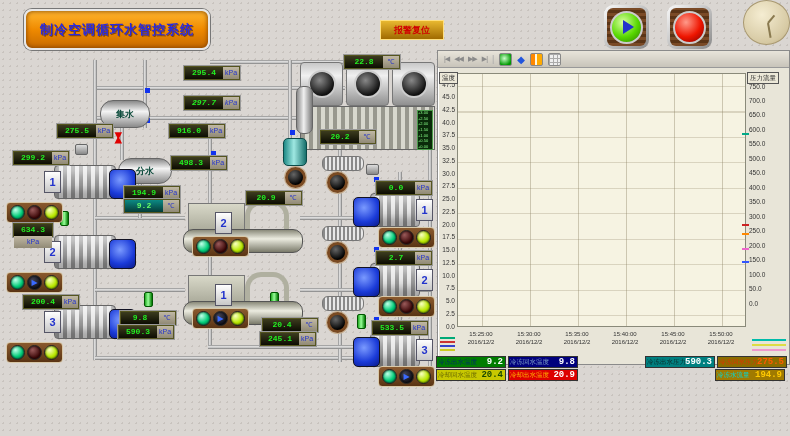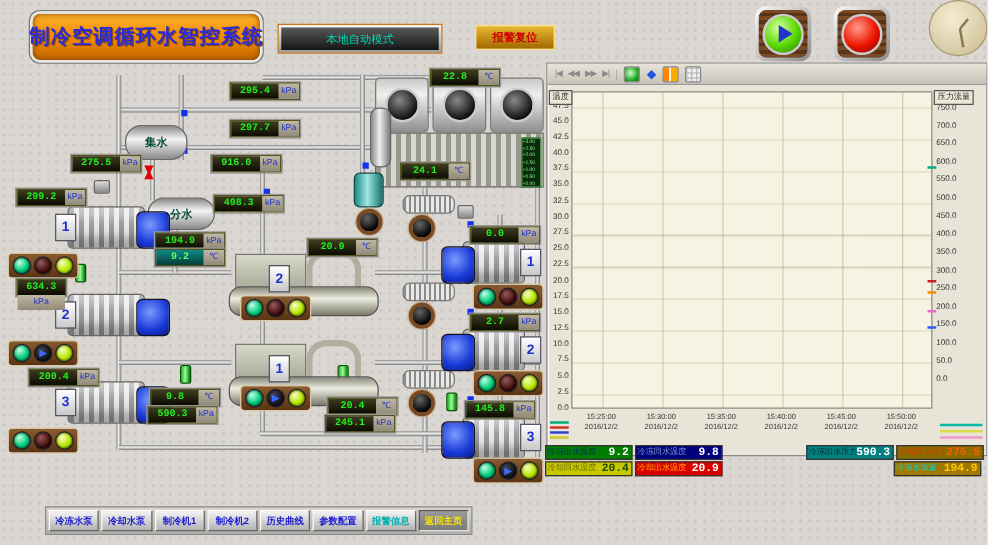--- a/index.html
+++ b/index.html
@@ -3,21 +3,21 @@
 <meta charset="utf-8">
 <style>
   html,body{margin:0;padding:0}
   #app{position:relative;width:790px;height:436px;overflow:hidden;
     background:#dad6d2;background-image:radial-gradient(#c8c3be 1px,transparent 1px);background-size:7px 7px;
     font-family:"Liberation Sans",sans-serif;}
   
   .banner{position:absolute;left:24px;top:9px;width:182px;height:37px;border-radius:8px;z-index:5;
     background:linear-gradient(#ffb62e,#ef8a00 50%,#c66a00);border:2px solid #e8e8e8;
     box-shadow:0 0 0 1px #777,inset 0 0 5px #7a3c00;display:flex;align-items:center;justify-content:center}
-  .banner span{font-size:16px;font-weight:bold;color:#2a2ae0;letter-spacing:1px;text-shadow:1px 1px 0 #8a4a00;white-space:nowrap}
+  .banner span{font-size:13px;font-weight:bold;color:#2a2ae0;letter-spacing:1px;text-shadow:1px 1px 0 #8a4a00;white-space:nowrap}
   .mode-frame{position:absolute;left:222px;top:19px;width:132px;height:24px;z-index:5;
     background:linear-gradient(#f5f5f5,#9a9a9a);border:1px solid #c87818;padding:2px;box-sizing:border-box}
   .mode-inner{width:100%;height:100%;background:linear-gradient(#585858,#161616);display:flex;align-items:center;justify-content:center}
   .mode-inner span{color:#00d8b0;font-size:9px;white-space:nowrap}
   .alarm-btn{position:absolute;left:380px;top:20px;width:64px;height:20px;z-index:5;
     background:linear-gradient(#e8b830,#a06a00);border:1px solid #ffe080;color:#d00000;font-weight:bold;font-size:9px;
     font-family:"Liberation Sans",sans-serif;cursor:pointer}
   .sqbtn{position:absolute;top:5px;width:45px;height:44px;border-radius:9px;z-index:5;
     background:linear-gradient(135deg,#fafafa,#8a8a8a);padding:3px;box-sizing:border-box}
   .wood{width:100%;height:100%;border-radius:6px;background:repeating-linear-gradient(0deg,#7a4a26 0 3px,#5a3416 3px 6px);
@@ -308,21 +308,21 @@
         <div class="gu">kPa</div>
       </div>
       <div class="gauge" style="left: 23px; top: 295px;">
         <div class="gv">200.4</div>
         <div class="gu">kPa</div>
       </div>
       <div class="gauge" style="left: 184px; top: 66px;">
         <div class="gv">295.4</div>
         <div class="gu">kPa</div>
       </div>
-      <div class="gauge" style="left: 184px; top: 96px;">
+      <div class="gauge" style="left: 184px; top: 96px; font-style: italic;">
         <div class="gv">297.7</div>
         <div class="gu">kPa</div>
       </div>
       <div class="gauge" style="left: 169px; top: 124px;">
         <div class="gv">916.0</div>
         <div class="gu">kPa</div>
       </div>
       <div class="gauge" style="left: 171px; top: 156px;">
         <div class="gv">498.3</div>
         <div class="gu">kPa</div>
@@ -337,33 +337,33 @@
       </div>
       <div class="gauge" style="left: 246px; top: 191px;">
         <div class="gv">20.9</div>
         <div class="gu">℃</div>
       </div>
       <div class="gauge" style="left: 344px; top: 55px;">
         <div class="gv">22.8</div>
         <div class="gu">℃</div>
       </div>
       <div class="gauge" style="left: 320px; top: 130px;">
-        <div class="gv">24.1</div>
+        <div class="gv">20.2</div>
         <div class="gu">℃</div>
       </div>
       <div class="gauge" style="left: 376px; top: 181px;">
         <div class="gv">0.0</div>
         <div class="gu">kPa</div>
       </div>
       <div class="gauge" style="left: 376px; top: 251px;">
         <div class="gv">2.7</div>
         <div class="gu">kPa</div>
       </div>
       <div class="gauge" style="left: 372px; top: 321px;">
-        <div class="gv">145.8</div>
+        <div class="gv">533.5</div>
         <div class="gu">kPa</div>
       </div>
       <div class="gauge" style="left: 120px; top: 311px;">
         <div class="gv">9.8</div>
         <div class="gu">℃</div>
       </div>
       <div class="gauge" style="left: 118px; top: 325px;">
         <div class="gv">590.3</div>
         <div class="gu">kPa</div>
       </div>
@@ -372,25 +372,20 @@
         <div class="gu">℃</div>
       </div>
       <div class="gauge" style="left: 260px; top: 332px;">
         <div class="gv">245.1</div>
         <div class="gu">kPa</div>
       </div>
     </div>
 
   <div class="banner">
     <span>制冷空调循环水智控系统</span>
-  </div>
-  <div class="mode-frame">
-    <div class="mode-inner">
-      <span>本地自动模式</span>
-    </div>
   </div>
   <button class="alarm-btn">报警复位</button>
 
   <div class="sqbtn" style="left:604px">
     <div class="wood">
       <div class="ball green-ball">
           <span class="tri"></span>
         </div>
     </div>
   </div>
@@ -490,32 +485,20 @@
         <div class="xt1">15:50:00</div>
         <div class="xt2">2016/12/2</div>
       </div>
       <div class="amark" style="left: 304px; top: 82.2933px; background: rgb(0, 170, 136);"></div>
       <div class="amark" style="left: 304px; top: 173.144px; background: rgb(204, 34, 34);"></div>
       <div class="amark" style="left: 304px; top: 182.113px; background: rgb(255, 136, 0);"></div>
       <div class="amark" style="left: 304px; top: 196.58px; background: rgb(238, 102, 204);"></div>
       <div class="amark" style="left: 304px; top: 209.6px; background: rgb(51, 85, 255);"></div>
     </div>
 
-  <div id="navpanel">
-    <div id="navbar">
-        <button class="navbtn normal">冷冻水泵</button>
-        <button class="navbtn normal">冷却水泵</button>
-        <button class="navbtn normal">制冷机1</button>
-        <button class="navbtn normal">制冷机2</button>
-        <button class="navbtn normal">历史曲线</button>
-        <button class="navbtn normal">参数配置</button>
-        <button class="navbtn alarm">报警信息</button>
-        <button class="navbtn active">返回主页</button>
-      </div>
-  </div>
 
 <div class="readout" style="left: 436px; top: 356px; background: rgb(0, 125, 0);">
       <div class="rl" style="color: rgb(0, 43, 102);">冷冻出水温度</div>
       <div class="rv" style="color: rgb(255, 255, 255);">9.2</div>
     </div>
     <div class="readout" style="left: 508px; top: 356px; background: rgb(0, 0, 125);">
       <div class="rl" style="color: rgb(125, 160, 200);">冷冻回水温度</div>
       <div class="rv" style="color: rgb(255, 255, 255);">9.8</div>
     </div>
     <div class="readout" style="left: 645px; top: 356px; background: rgb(0, 128, 128);">

